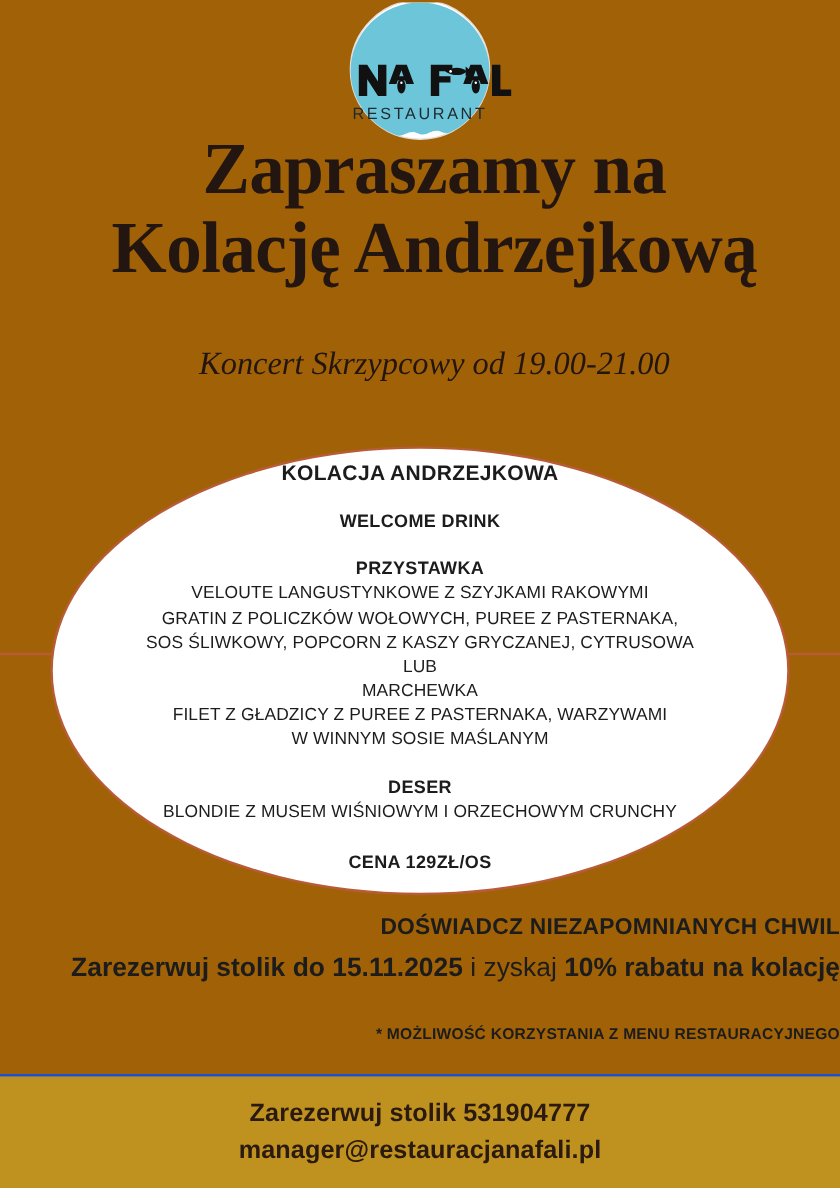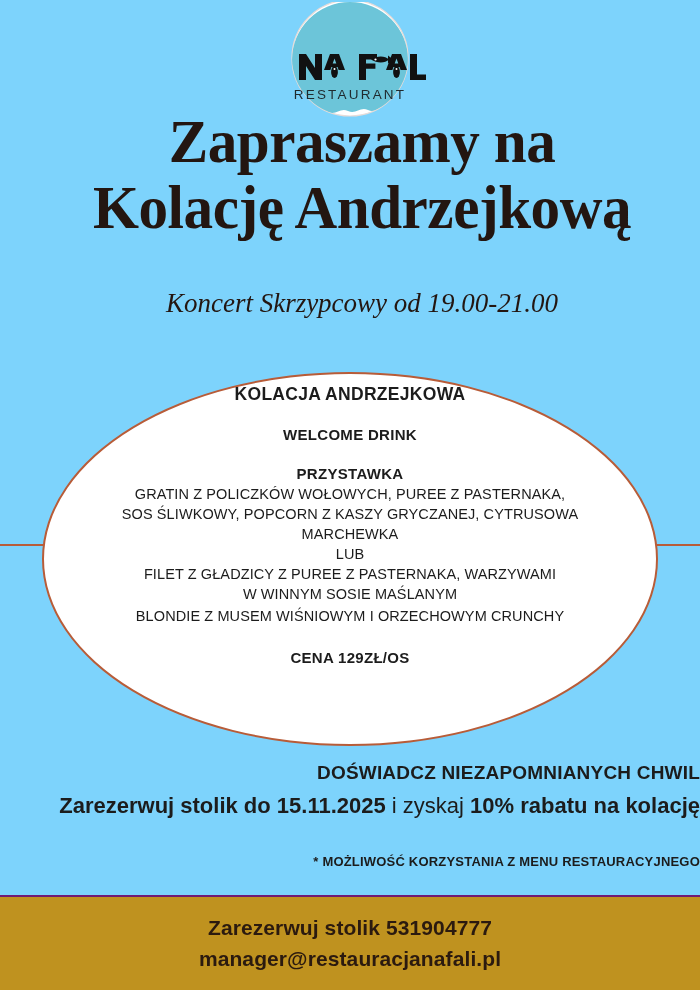--- a/index.html
+++ b/index.html
@@ -12,21 +12,21 @@
     background: #fdf2ef;
     font-family: "Liberation Sans", sans-serif;
     overflow: hidden;
     position: relative;
   }
 
   .poster {
     position: relative;
     width: 700px;
     height: 990px;
-    background: #7dd3fc;
+    background: #a16207;
     overflow: hidden;
   }
 
   
   .logo-wrap {
     position: absolute;
     left: 272px;
     top: 2px;
     width: 156px;
     height: 128px;
@@ -171,21 +171,21 @@
   }
 
   
   .footer {
     position: absolute;
     left: 0;
     bottom: 0;
     width: 700px;
     height: 95px;
     background: #bf921f;
-    border-top: 2px solid #701a75;
+    border-top: 2px solid #1d4ed8;
     box-sizing: border-box;
     z-index: 5;
     display: flex;
     flex-direction: column;
     align-items: center;
     justify-content: center;
   }
   .footer-line {
     color: #2b1a0f;
     font-size: 21px;
@@ -252,28 +252,30 @@
   </div>
 
   <div class="rule-line"></div>
   <div class="oval"></div>
 
   <div class="menu">
     <div class="menu-title">KOLACJA ANDRZEJKOWA</div>
     <div class="menu-sub">WELCOME DRINK</div>
 
     <div class="course-head">PRZYSTAWKA</div>
+    <div class="course-body">VELOUTE LANGUSTYNKOWE Z SZYJKAMI RAKOWYMI</div>
 
     <div class="course-body">GRATIN Z POLICZKÓW WOŁOWYCH, PUREE Z PASTERNAKA,</div>
     <div class="course-body" style="margin-top:0">SOS ŚLIWKOWY, POPCORN Z KASZY GRYCZANEJ, CYTRUSOWA</div>
+    <div class="course-body" style="margin-top:0">LUB</div>
     <div class="course-body" style="margin-top:0">MARCHEWKA</div>
-    <div class="course-body" style="margin-top:0">LUB</div>
     <div class="course-body" style="margin-top:0">FILET Z GŁADZICY Z PUREE Z PASTERNAKA, WARZYWAMI</div>
     <div class="course-body" style="margin-top:0">W WINNYM SOSIE MAŚLANYM</div>
 
+    <div class="course-head">DESER</div>
     <div class="course-body">BLONDIE Z MUSEM WIŚNIOWYM I ORZECHOWYM CRUNCHY</div>
 
     <div class="price">CENA 129ZŁ/OS</div>
   </div>
 
   <div class="cta">
     <div class="cta-line1">DOŚWIADCZ NIEZAPOMNIANYCH CHWIL</div>
     <div class="cta-line2"><span>Zarezerwuj stolik do 15.11.2025</span><span class="reg"> i zyskaj </span><span>10% rabatu na kolację</span></div>
     <div class="cta-note">* MOŻLIWOŚĆ KORZYSTANIA Z MENU RESTAURACYJNEGO</div>
   </div>

